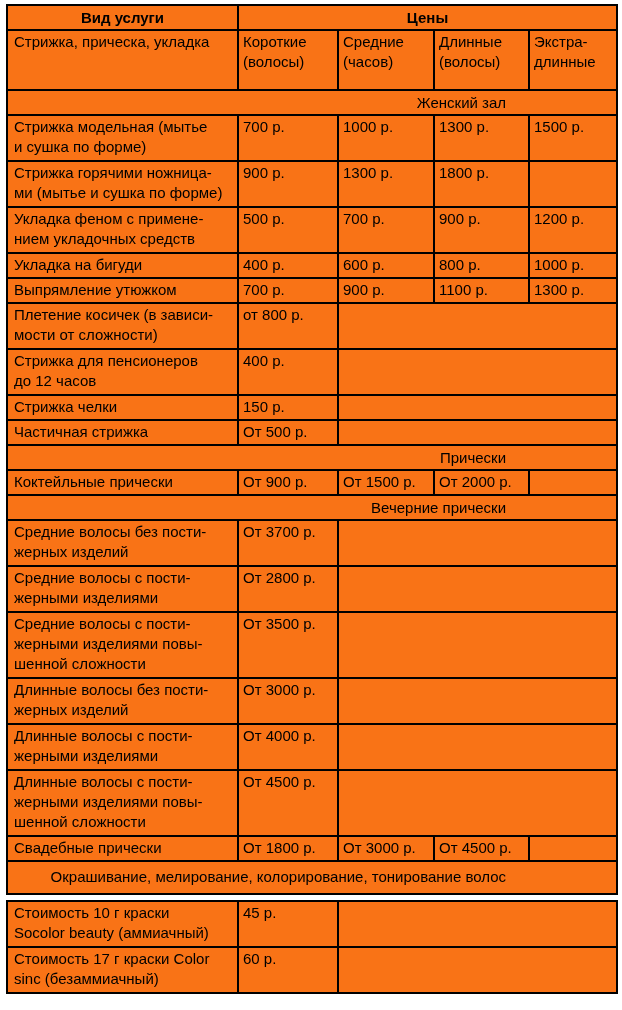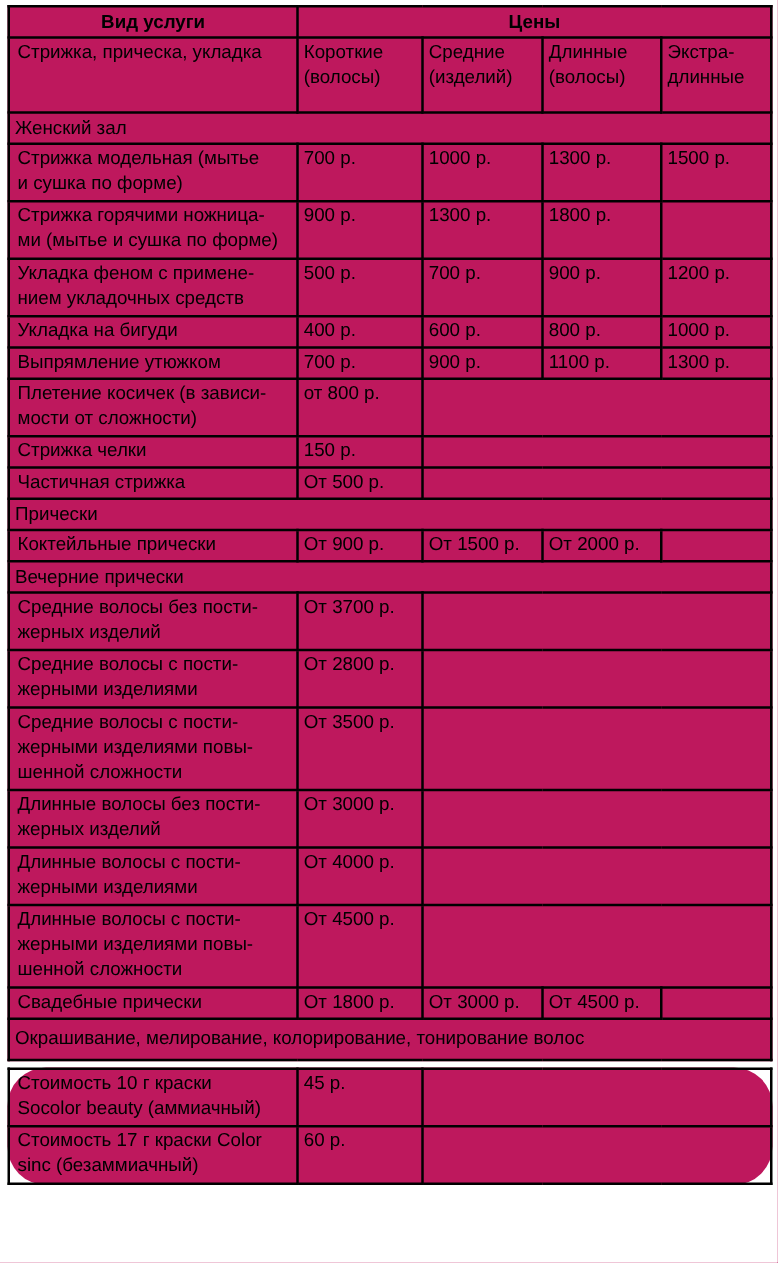--- a/index.html
+++ b/index.html
@@ -12,21 +12,21 @@
     height: 1010px;
     overflow: hidden;
   }
   .wrap {
     padding: 4px 0 0 6px;
   }
   table {
     border-collapse: collapse;
     table-layout: fixed;
     width: 610px;
-    background: #be185d;
+    background: #f97316;
   }
   td, th {
     border: 2px solid #000000;
     box-sizing: border-box;
     padding: 1px 4px;
     font-family: "Liberation Sans", sans-serif;
     font-size: 15px;
     line-height: 20px;
     color: #000000;
     vertical-align: top;
@@ -40,36 +40,36 @@
   .svc {
     text-align: left;
     white-space: pre-line;
     padding-left: 6px;
   }
   .price {
     text-align: left;
     white-space: pre-line;
   }
   .section {
-    text-align: left;
+    text-align: right;
     padding-right: 110px;
     vertical-align: middle;
     margin-left: 40px;
   }
   .section.tall {
     vertical-align: top;
     padding-top: 5px;
   }
   tr.hdr1 { height: 25px; }
   tr.hdr2 { height: 60px; margin-top: 34px; }
   tr.h1 { height: 25px; }
   tr.h2 { height: 46px; }
   tr.h3 { height: 66px; }
   tr.tallrow { height: 33px; }
-  #paint-table { margin-top: 5px; border-radius: 31px; }
+  #paint-table { margin-top: 5px; }
 </style>
 </head>
 <body>
 
 <div class="wrap">
 
   <table id="price-table">
     <colgroup>
       <col style="width:231px">
       <col style="width:100px">
@@ -80,21 +80,21 @@
     <thead>
       <tr class="hdr1">
         <th class="main-hdr">Вид услуги</th>
         <th class="main-hdr" colspan="4">Цены</th>
       </tr>
       <tr class="hdr2">
         <td class="svc">Стрижка, прическа, укладка</td>
         <td class="price">Короткие
 (волосы)</td>
         <td class="price">Средние
-(изделий)</td>
+(часов)</td>
         <td class="price">Длинные
 (волосы)</td>
         <td class="price">Экстра-
 длинные</td>
       </tr>
     </thead>
     <tbody id="main-tbody">
         <tr class="h1">
           <td colspan="5" class="section">Женский зал</td>
         </tr>
@@ -133,20 +133,26 @@
           <td class="svc">Выпрямление утюжком</td>
           <td class="price">700 р.</td>
           <td class="price">900 р.</td>
           <td class="price">1100 р.</td>
           <td class="price">1300 р.</td>
         </tr>
         <tr class="h2">
           <td class="svc">Плетение косичек (в зависи-
 мости от сложности)</td>
           <td class="price">от 800 р.</td>
+          <td colspan="3" class="price"></td>
+        </tr>
+        <tr class="h2">
+          <td class="svc">Стрижка для пенсионеров
+до 12 часов</td>
+          <td class="price">400 р.</td>
           <td colspan="3" class="price"></td>
         </tr>
         <tr class="h1">
           <td class="svc">Стрижка челки</td>
           <td class="price">150 р.</td>
           <td colspan="3" class="price"></td>
         </tr>
         <tr class="h1">
           <td class="svc">Частичная стрижка</td>
           <td class="price">От 500 р.</td>

